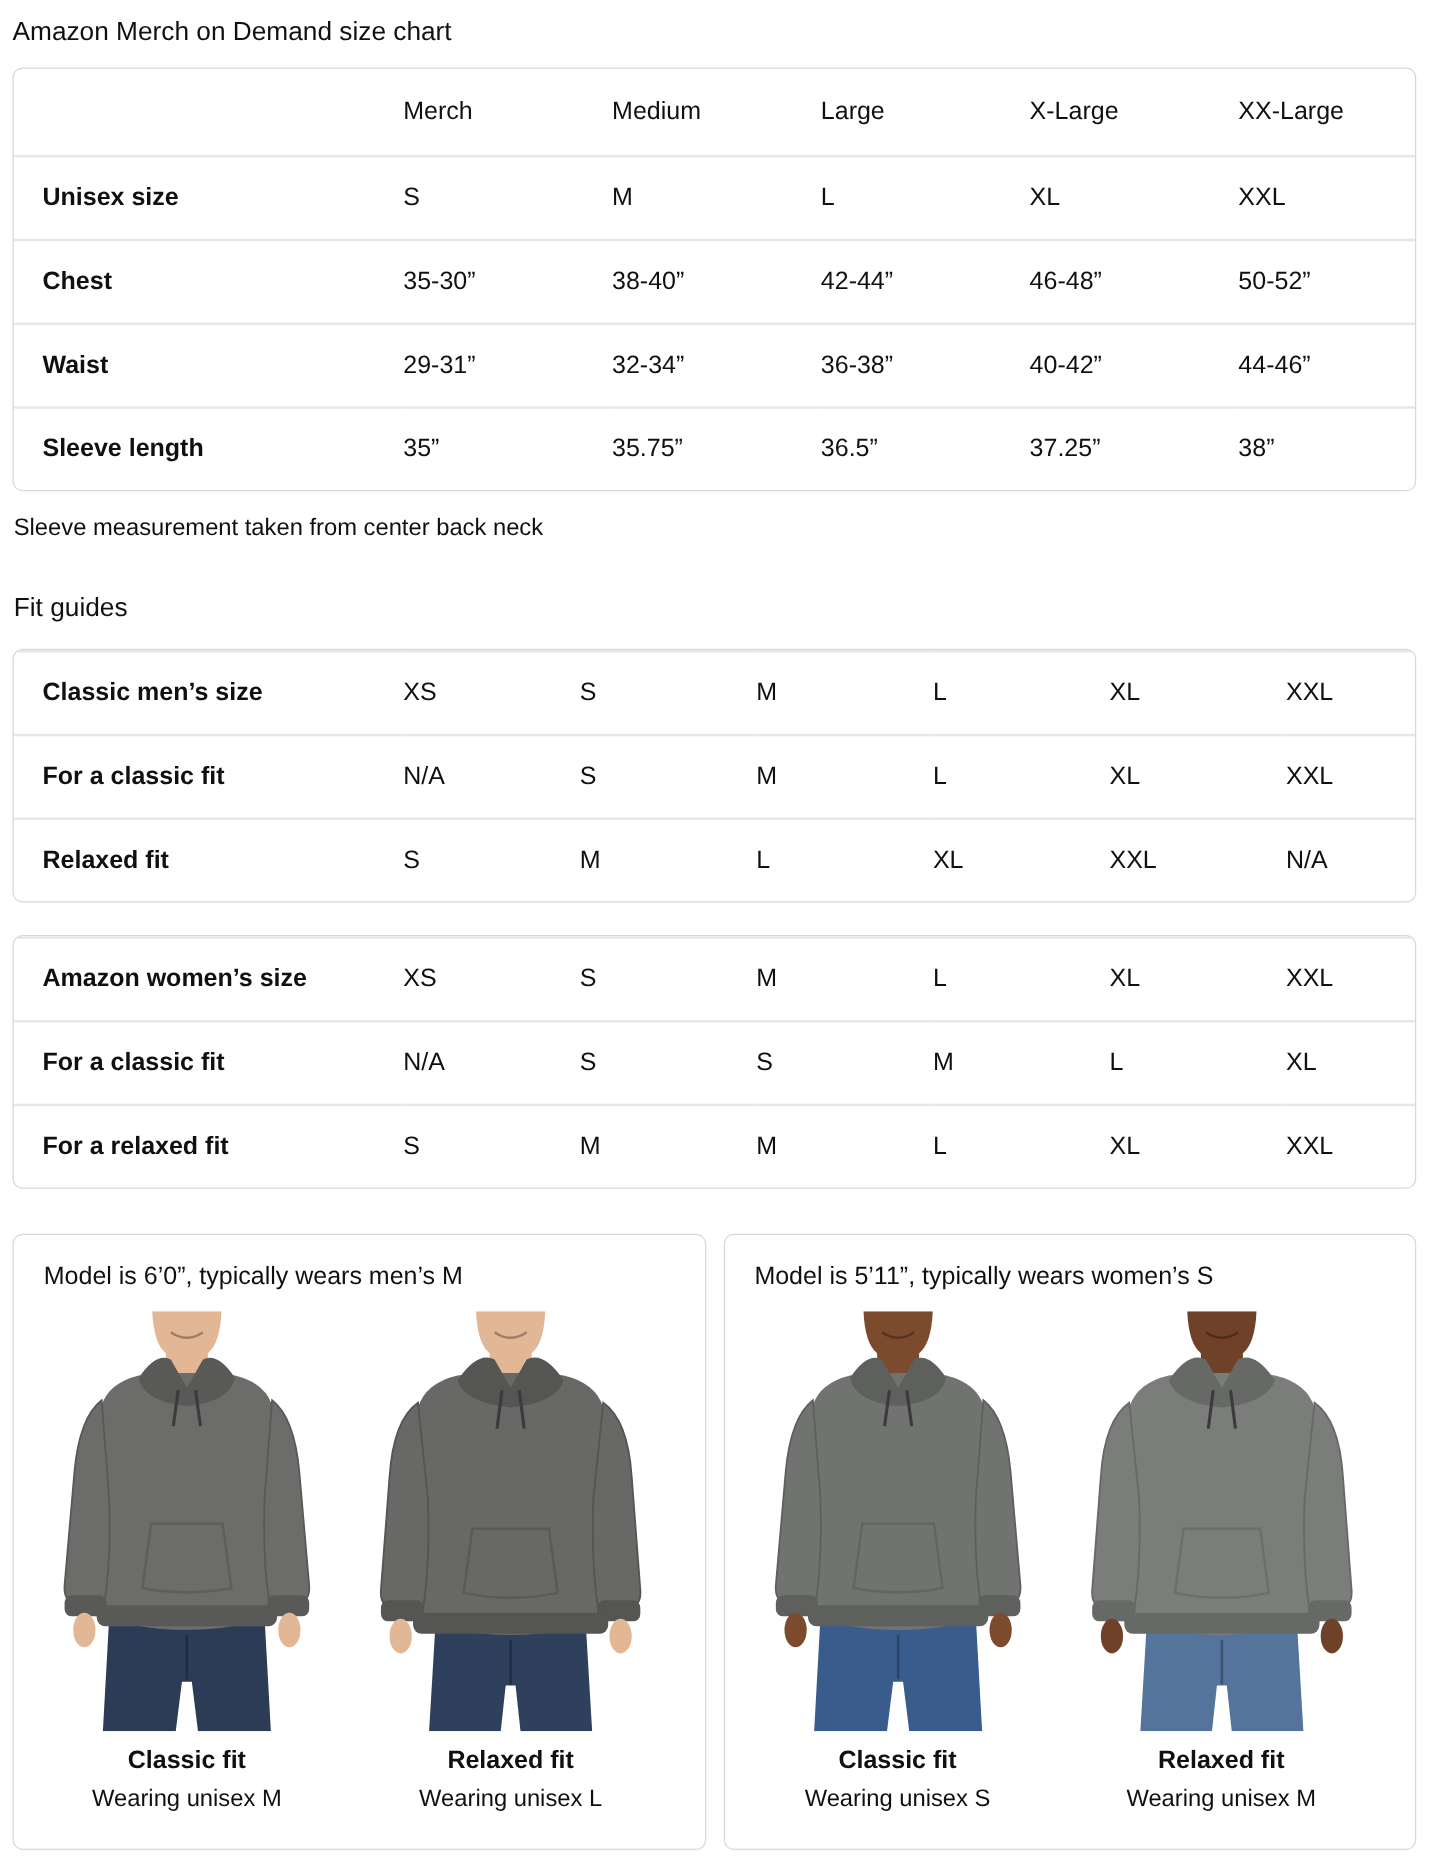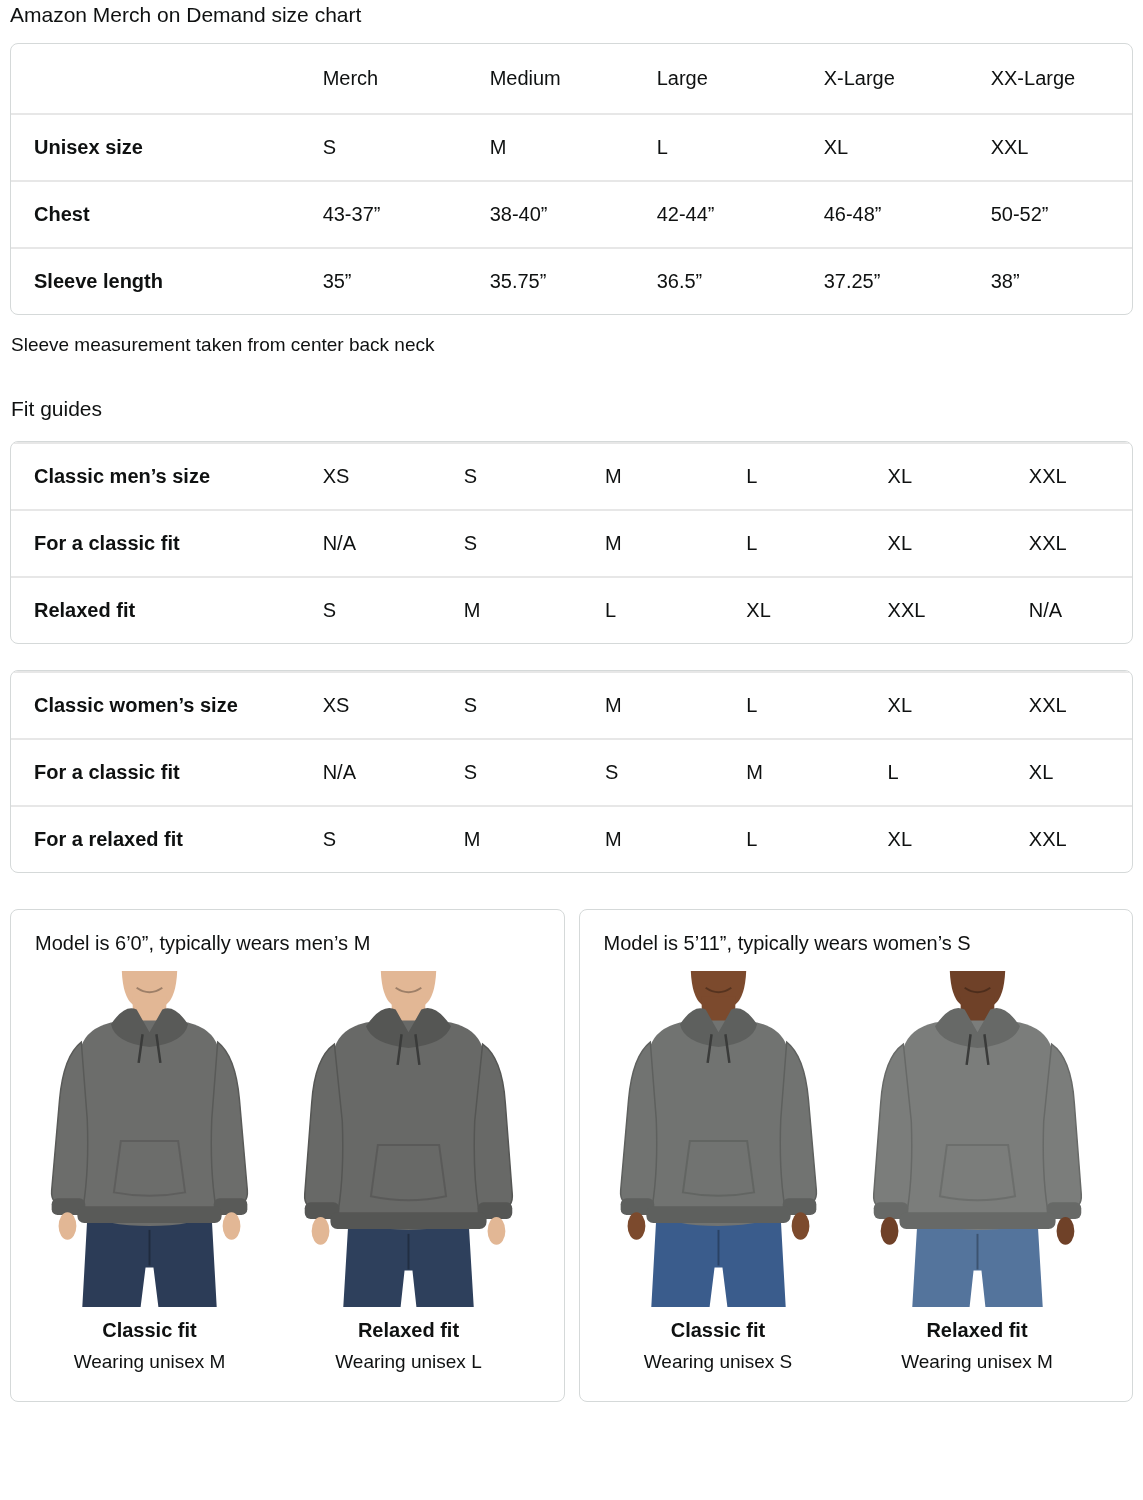--- a/index.html
+++ b/index.html
@@ -2,21 +2,21 @@
 <html><head>
 <meta charset="utf-8">
 <style>
   * { box-sizing: border-box; margin: 0; padding: 0; }
   html, body { background: #fff; }
   body {
     width: 1143px;
     font-family: "Liberation Sans", "DejaVu Sans", sans-serif;
     color: #0f1111;
   }
-  .page { padding: 1px 10px 12px 10px; }
+  .page { padding: 12px 10px 12px 10px; }
 
   .page-title { font-size: 21px; font-weight: 400; margin: 2px 0 0 0; }
 
   .table-card {
     border: 1px solid #d5d9d9;
     border-radius: 8px;
     background: #fff;
     overflow: hidden;
   }
   .table-card.first { margin-top: 16px; }
@@ -129,25 +129,33 @@
         <tr>
           <th class="row-label">Unisex size</th>
           <td>S</td>
           <td>M</td>
           <td>L</td>
           <td>XL</td>
           <td>XXL</td>
         </tr>
         <tr>
           <th class="row-label">Chest</th>
-          <td>43-37”</td>
+          <td>35-30”</td>
           <td>38-40”</td>
           <td>42-44”</td>
           <td>46-48”</td>
           <td>50-52”</td>
+        </tr>
+        <tr>
+          <th class="row-label">Waist</th>
+          <td>29-31”</td>
+          <td>32-34”</td>
+          <td>36-38”</td>
+          <td>40-42”</td>
+          <td>44-46”</td>
         </tr>
         <tr>
           <th class="row-label">Sleeve length</th>
           <td>35”</td>
           <td>35.75”</td>
           <td>36.5”</td>
           <td>37.25”</td>
           <td>38”</td>
         </tr>
       </tbody>
@@ -207,21 +215,21 @@
           <col class="c-label">
           <col class="c-size">
           <col class="c-size">
           <col class="c-size">
           <col class="c-size">
           <col class="c-size">
           <col>
         </colgroup>
       <tbody>
         <tr>
-          <th class="row-label">Classic women’s size</th>
+          <th class="row-label">Amazon women’s size</th>
           <td>XS</td>
           <td>S</td>
           <td>M</td>
           <td>L</td>
           <td>XL</td>
           <td>XXL</td>
         </tr>
         <tr>
           <th class="row-label">For a classic fit</th>
           <td>N/A</td>

